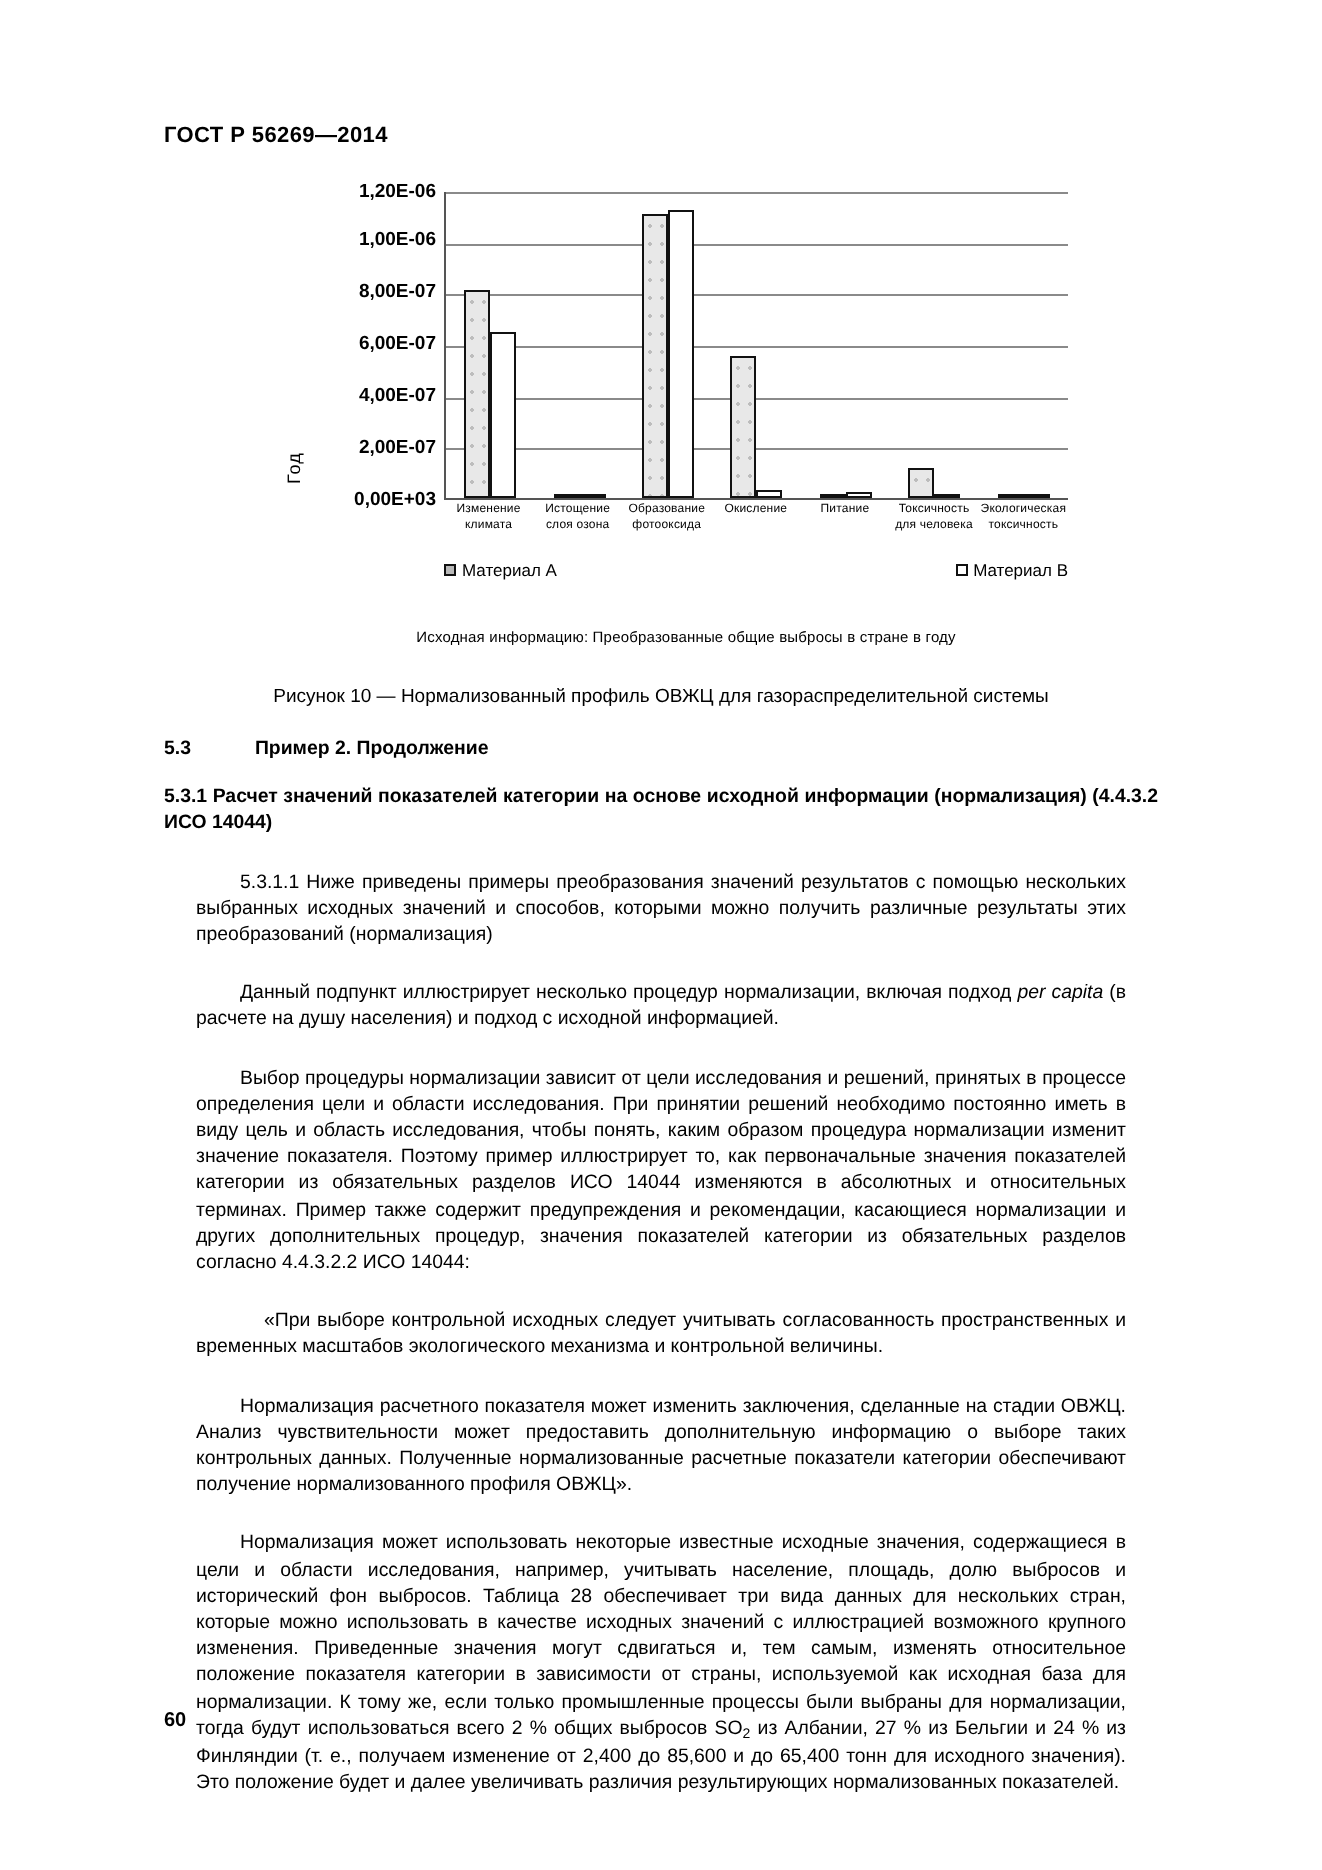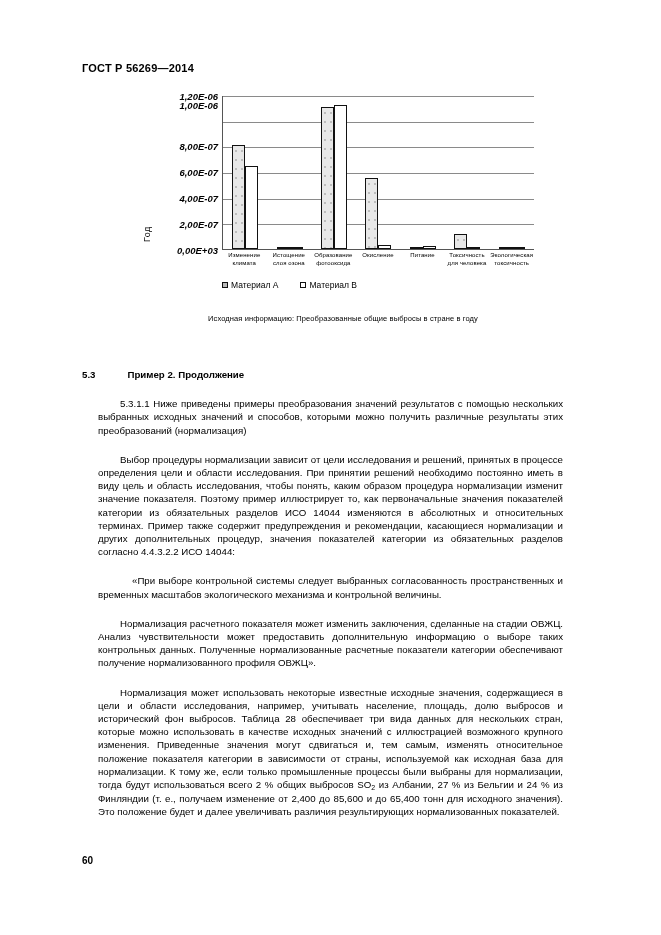--- a/index.html
+++ b/index.html
@@ -47,21 +47,20 @@
     font-size: 9px;
     white-space: nowrap;
     letter-spacing: 0.5px;
   }
   .y-labels {
     position: absolute;
     left: 8px;
     top: 0px;
     width: 62px;
     height: 158px;
-    font-style: italic;
   }
   .y-label {
     position: absolute;
     right: 0;
     font-size: 9.5px;
     text-align: right;
     white-space: nowrap;
     transform: translateY(-50%);
     font-weight: bold;
   }
@@ -130,21 +129,21 @@
     padding: 0 1px;
     box-sizing: border-box;
     letter-spacing: 0.1px;
   }
   .legend {
     position: absolute;
     left: 74px;
     top: 188px;
     width: 312px;
     display: flex;
-    justify-content: flex-start;
+    justify-content: space-between;
     gap: 22px;
     font-size: 8.5px;
   }
   .legend-item {
     display: flex;
     align-items: center;
     gap: 3px;
     white-space: nowrap;
   }
   .legend-swatch {
@@ -221,21 +220,21 @@
 <div class="page">
 
   <div class="header">ГОСТ Р 56269—2014</div>
 
   <div class="chart-wrap">
 
     <div class="y-axis-title">Год</div>
 
     <div class="y-labels">
       <div class="y-label" style="top:4px;">1,20E-06</div>
-      <div class="y-label" style="top:13px;">1,00E-06</div>
+      <div class="y-label" style="top:28px;">1,00E-06</div>
       <div class="y-label" style="top:54px;margin-left:33px;">8,00E-07</div>
       <div class="y-label" style="top:80px;">6,00E-07</div>
       <div class="y-label" style="top:106px;">4,00E-07</div>
       <div class="y-label" style="top:132px;">2,00E-07</div>
       <div class="y-label" style="top:158px;">0,00E+03</div>
     </div>
 
     <div class="plot">
       <div class="gridline" style="top:0px;"></div>
       <div class="gridline" style="top:25.6px;"></div>
@@ -293,35 +292,38 @@
       </div>
       <div class="legend-item">
         <span class="legend-swatch b"></span>
         <span>Материал В</span>
       </div>
     </div>
 
     <div class="chart-source">Исходная информацию: Преобразованные общие выбросы в стране в году</div>
   </div>
 
+  <div class="fig-caption">Рисунок 10 — Нормализованный профиль ОВЖЦ для газораспределительной системы</div>
 
   <div class="content">
 
     <div class="h2">
       <span>5.3</span>
       <span>Пример 2. Продолжение</span>
     </div>
 
+    <div class="h3">5.3.1 Расчет значений показателей категории на основе исходной информации (нормализация) (4.4.3.2 ИСО 14044)</div>
 
     <p class="para">5.3.1.1    Ниже приведены примеры преобразования значений результатов с помощью нескольких выбранных исходных значений и способов, которыми можно получить различные результаты этих преобразований (нормализация)</p>
 
+    <p class="para"><span>Данный подпункт иллюстрирует несколько процедур нормализации, включая подход </span><span class="it">per capita</span><span> (в расчете на душу населения) и подход с исходной информацией.</span></p>
 
     <p class="para">Выбор процедуры нормализации зависит от цели исследования и решений, принятых в процессе определения цели и области исследования. При принятии решений необходимо постоянно иметь в виду цель и область исследования, чтобы понять, каким образом процедура нормализации изменит значение показателя. Поэтому пример иллюстрирует то, как первоначальные значения показателей категории из обязательных разделов ИСО 14044 изменяются в абсолютных и относительных терминах. Пример также содержит предупреждения и рекомендации, касающиеся нормализации и других дополнительных процедур, значения показателей категории из обязательных разделов согласно 4.4.3.2.2 ИСО 14044:</p>
 
-    <p class="para quote">«При выборе контрольной системы следует выбранных согласованность пространственных и временных масштабов экологического механизма и контрольной величины.</p>
+    <p class="para quote">«При выборе контрольной исходных следует учитывать согласованность пространственных и временных масштабов экологического механизма и контрольной величины.</p>
 
     <p class="para">Нормализация расчетного показателя может изменить заключения, сделанные на стадии ОВЖЦ. Анализ чувствительности может предоставить дополнительную информацию о выборе таких контрольных данных. Полученные нормализованные расчетные показатели категории обеспечивают получение нормализованного профиля ОВЖЦ».</p>
 
     <p class="para"><span>Нормализация может использовать некоторые известные исходные значения, содержащиеся в цели и области исследования, например, учитывать население, площадь, долю выбросов и исторический фон выбросов. Таблица 28 обеспечивает три вида данных для нескольких стран, которые можно использовать в качестве исходных значений с иллюстрацией возможного крупного изменения. Приведенные значения могут сдвигаться и, тем самым, изменять относительное положение показателя категории в зависимости от страны, используемой как исходная база для нормализации. К тому же, если только промышленные процессы были выбраны для нормализации, тогда будут использоваться всего 2 % общих выбросов SO</span><sub>2</sub><span> из Албании, 27 % из Бельгии и 24 % из Финляндии (т. е., получаем изменение от 2,400 до 85,600 и до 65,400 тонн для исходного значения). Это положение будет и далее увеличивать различия результирующих нормализованных показателей.</span></p>
 
   </div>
 
   <div class="page-number">60</div>
 
 </div>

